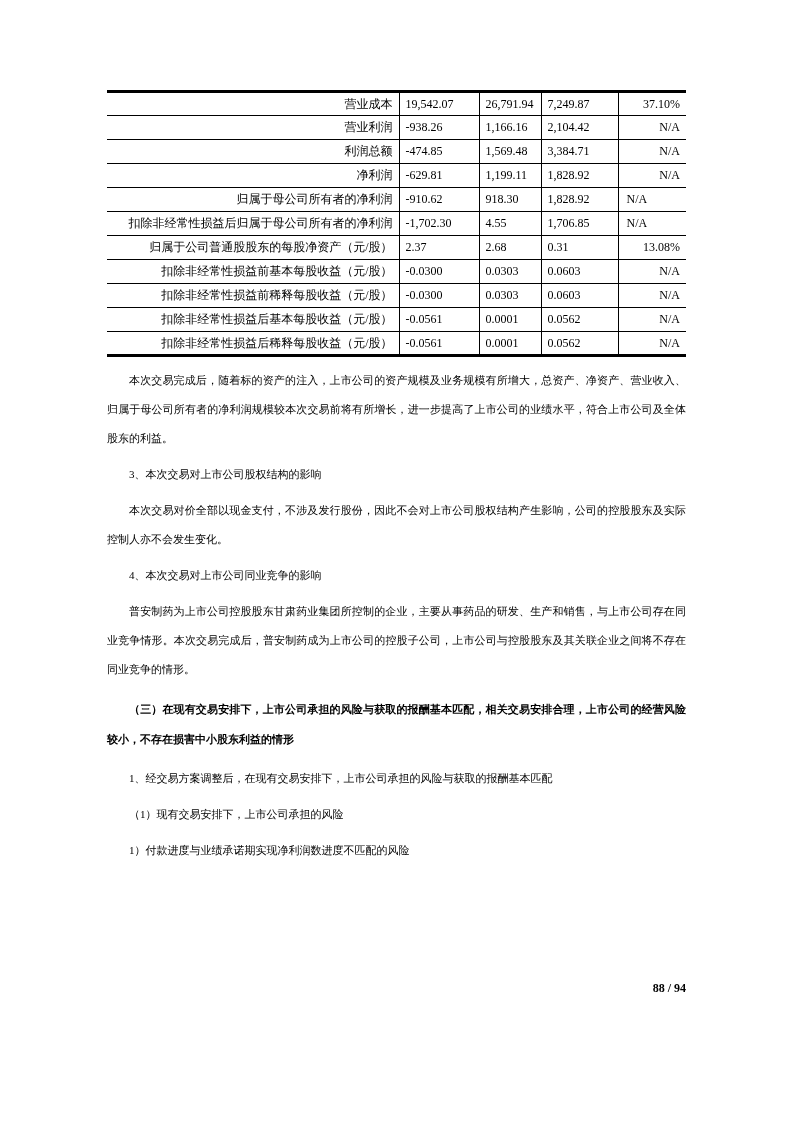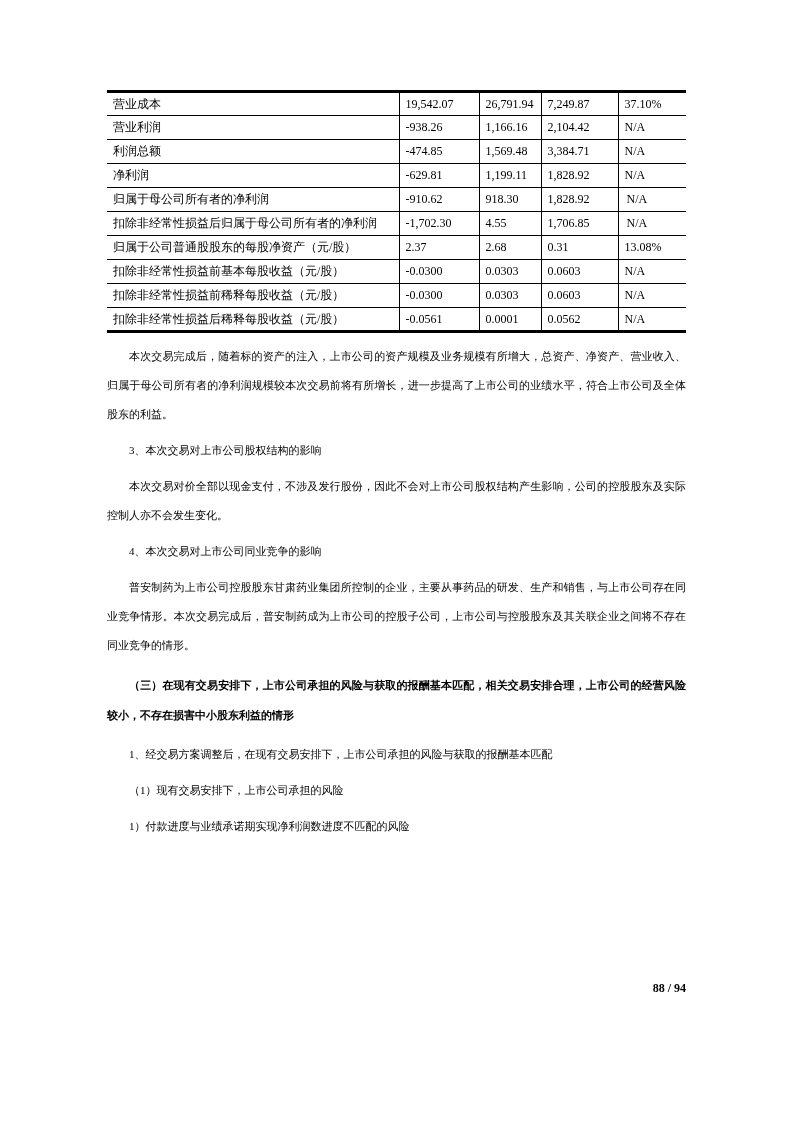--- a/index.html
+++ b/index.html
@@ -36,23 +36,23 @@
     overflow: hidden;
     white-space: nowrap;
   }
   table.fin tr:last-child td { border-bottom: none; }
   table.fin td + td { border-left: 1px solid #000; }
   col.c0 { width: 292px; }
   col.c1 { width: 80px; }
   col.c2 { width: 62px; }
   col.c3 { width: 77px; }
   col.c4 { width: 68px; }
-  td.lbl { text-align: left; }
+  td.lbl { text-align: right; }
   td.num { }
-  td.pct { text-align: left; }
+  td.pct { text-align: right; }
   td.pct.na-left { text-align: left; padding-left: 8px; }
   
   .doc p {
     font-size: 11px;
     line-height: 29px;
     margin: 0 0 7px 0;
     text-align: justify;
     text-indent: 2em;
   }
   .doc p.first-after-table { margin-top: 9px; }
@@ -142,20 +142,27 @@
           <td class="pct">N/A</td>
         </tr>
         <tr>
           <td class="lbl">扣除非经常性损益前稀释每股收益（元/股）</td>
           <td class="num">-0.0300</td>
           <td class="num">0.0303</td>
           <td class="num">0.0603</td>
           <td class="pct">N/A</td>
         </tr>
         <tr>
+          <td class="lbl">扣除非经常性损益后基本每股收益（元/股）</td>
+          <td class="num">-0.0561</td>
+          <td class="num">0.0001</td>
+          <td class="num">0.0562</td>
+          <td class="pct">N/A</td>
+        </tr>
+        <tr>
           <td class="lbl">扣除非经常性损益后稀释每股收益（元/股）</td>
           <td class="num">-0.0561</td>
           <td class="num">0.0001</td>
           <td class="num">0.0562</td>
           <td class="pct">N/A</td>
         </tr>
       </tbody>
     </table>
 
     <p class="first-after-table">本次交易完成后，随着标的资产的注入，上市公司的资产规模及业务规模有所增大，总资产、净资产、营业收入、归属于母公司所有者的净利润规模较本次交易前将有所增长，进一步提高了上市公司的业绩水平，符合上市公司及全体股东的利益。</p>

